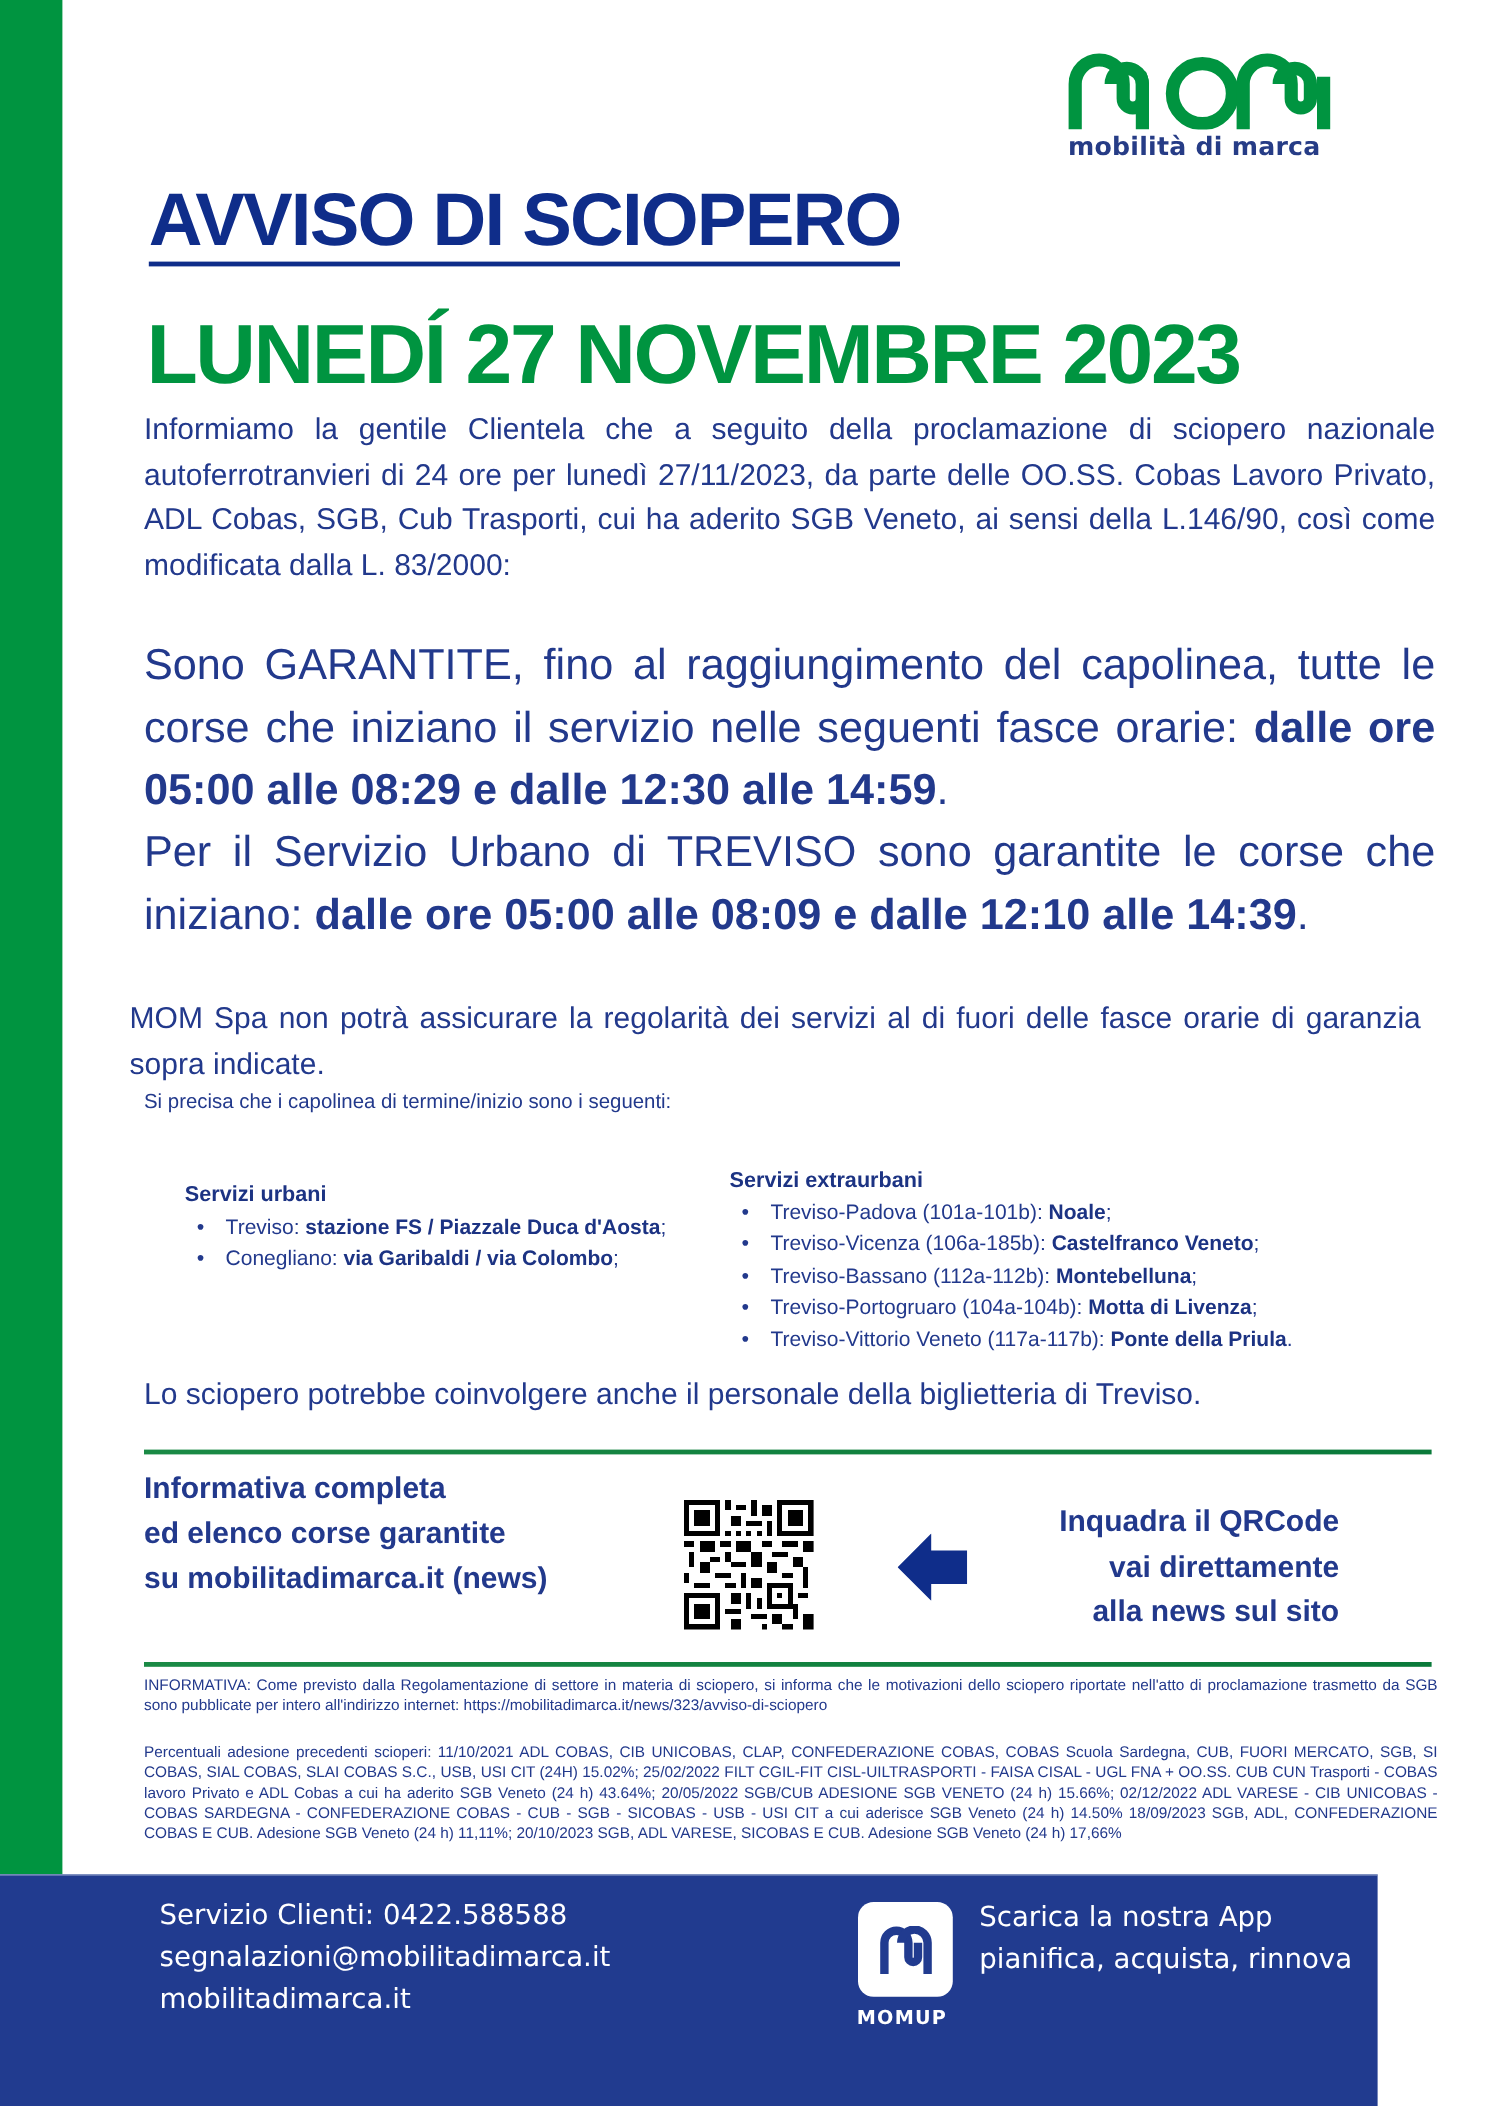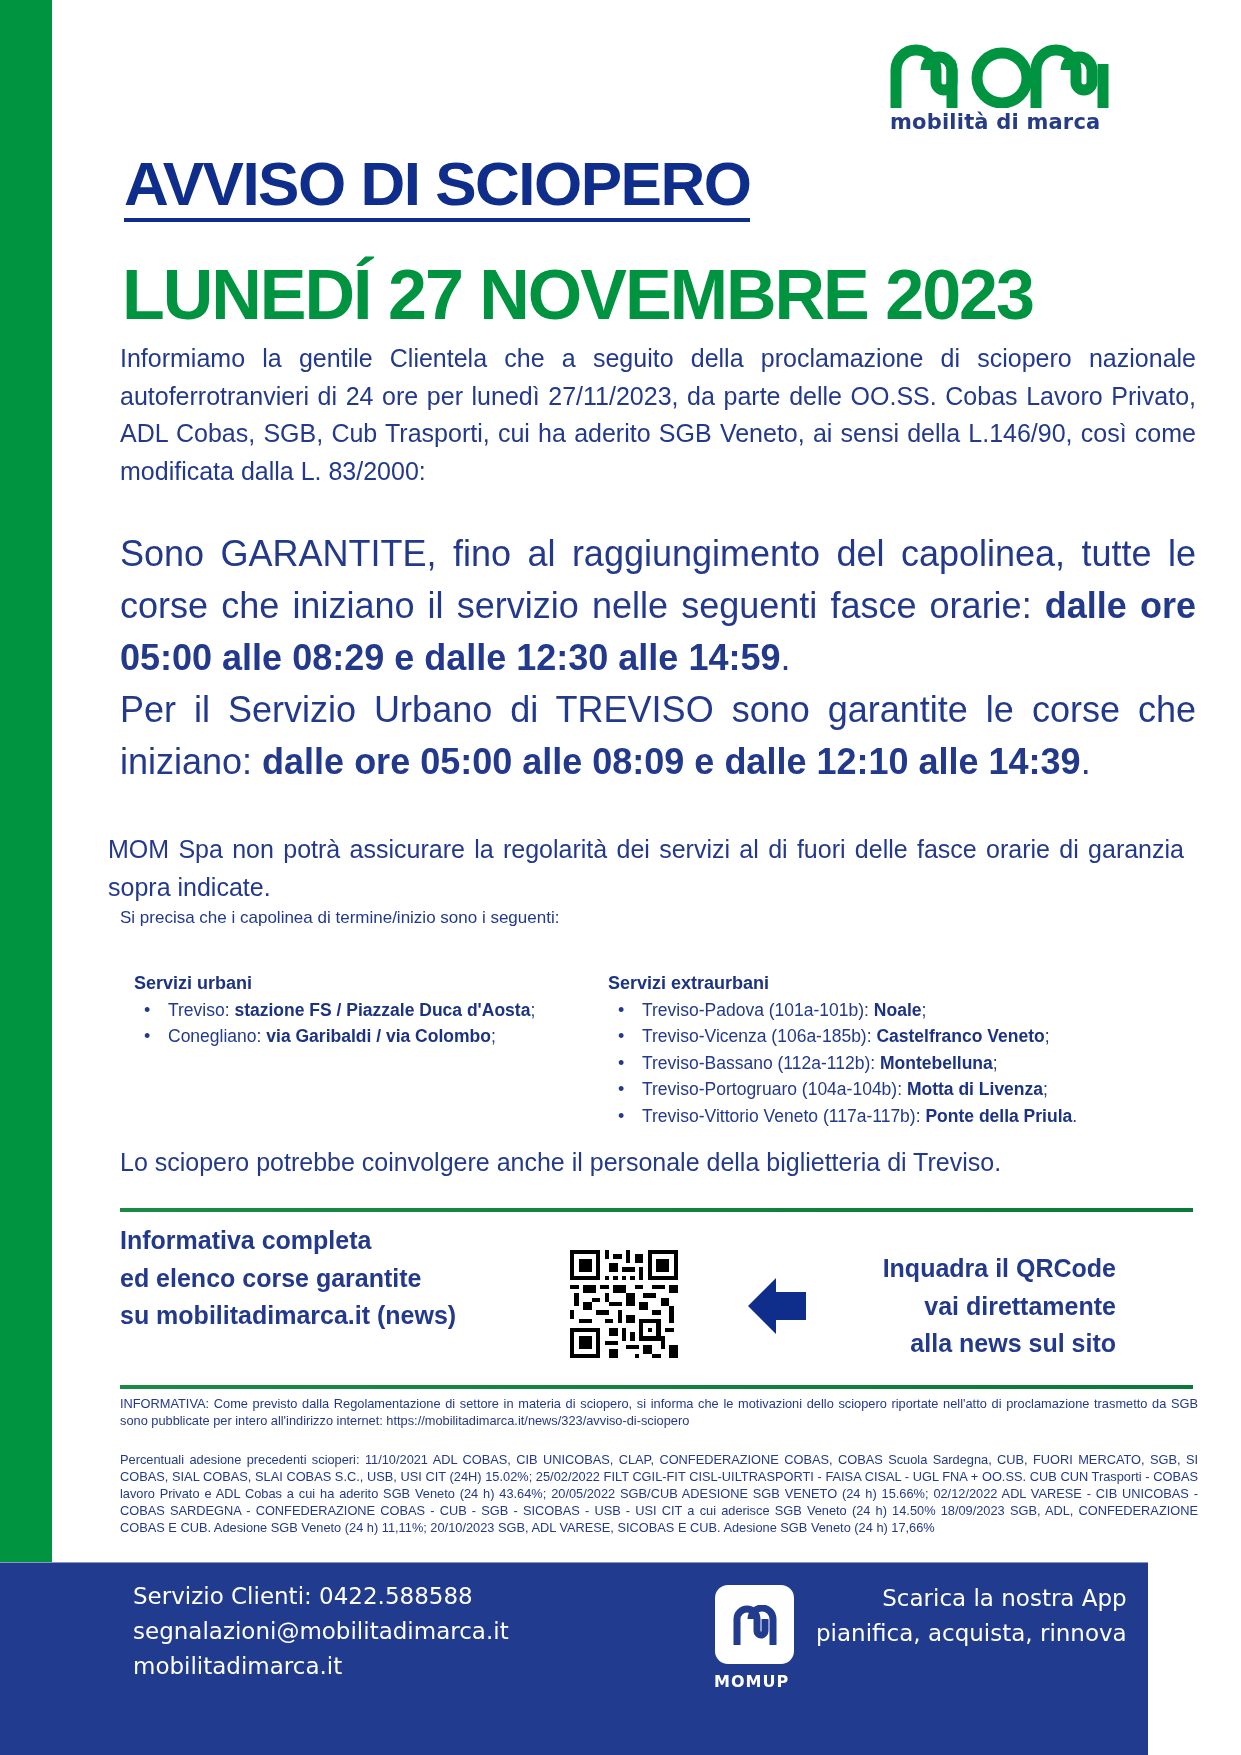--- a/index.html
+++ b/index.html
@@ -17,21 +17,21 @@
 
   .intro { position: absolute; left: 120px; top: 340px; width: 1076px; font-size: 25px; line-height: 37.5px; text-align: justify; color: #22398c; }
 
   .guarantee { position: absolute; left: 120px; top: 528px; width: 1076px; font-size: 36px; line-height: 52px; text-align: justify; color: #22398c; }
   .guarantee b { font-weight: bold; }
 
   .disclaimer { position: absolute; left: 108px; top: 830px; width: 1076px; font-size: 25px; line-height: 38px; text-align: justify; color: #22398c; }
   .note { position: absolute; left: 120px; top: 908px; font-size: 17px; color: #22398c; }
 
   .col { position: absolute; top: 970px; font-size: 17.5px; line-height: 26.5px; color: #22398c; }
-  .col.left { left: 134px; }
+  .col.left { left: 154px; margin-top: 12px; }
   .col.right { left: 608px; }
   .col h4 { font-size: 18px; font-weight: bold; color: #1c3383; }
   .col ul { list-style: none; margin-left: 10px; }
   .col li { position: relative; padding-left: 24px; white-space: nowrap; }
   .col li::before { content: "\2022"; position: absolute; left: 0; top: 0; font-size: 18px; }
   .col li b { font-weight: bold; color: #1c3383; }
 
   .treviso-note { position: absolute; left: 120px; top: 1148px; font-size: 25px; color: #22398c; }
 
   .rule { position: absolute; left: 120px; width: 1073px; height: 4px; background: linear-gradient(90deg, #1a8a45, #0a7a3a); }
@@ -45,21 +45,21 @@
 
   .fine { position: absolute; left: 120px; width: 1078px; font-size: 12.8px; line-height: 17px; color: #22398c; text-align: justify; }
   .fine.f1 { top: 1395px; }
   .fine.f2 { top: 1451px; }
 
   .footer { position: absolute; left: 0; top: 1562px; width: 1148px; height: 193px; background: #213b8f; border-top: 1px solid #8797c6; }
   .contacts { position: absolute; left: 133px; top: 16px; font-family: "DejaVu Sans", sans-serif; font-size: 23px; line-height: 35px; color: #ffffff; }
   .app-icon { position: absolute; left: 715px; top: 22px; width: 79px; height: 79px; background: #ffffff; border-radius: 13px; }
   .app-icon svg { position: absolute; left: 18px; top: 20px; }
   .app-name { position: absolute; left: 714px; top: 109px; font-family: "DejaVu Sans", sans-serif; font-weight: bold; font-size: 16px; color: #ffffff; letter-spacing: 1px; }
-  .app-text { position: absolute; left: 816px; top: 18px; font-family: "DejaVu Sans", sans-serif; font-size: 23px; line-height: 35px; color: #ffffff; text-align: right; }
+  .app-text { position: absolute; left: 816px; top: 18px; font-family: "DejaVu Sans", sans-serif; font-size: 23px; line-height: 35px; color: #ffffff; }
 </style>
 </head>
 <body>
 
 <div class="stripe"></div>
 
 <div class="logo">
   <svg class="logo-mark" viewBox="0 0 224 64">
     <g fill="none" stroke="#009440" stroke-width="11" stroke-linecap="butt">
       <path d="M6 64 V26 a20 20 0 0 1 40 0 V38 a8 8 0 0 0 16 0 V26 a20 20 0 0 0 -2 -8"></path>

